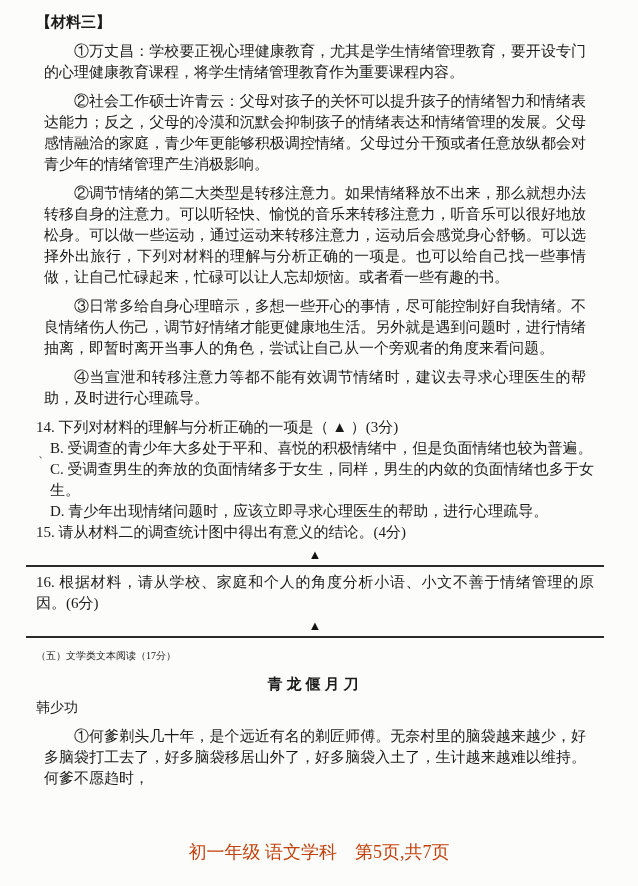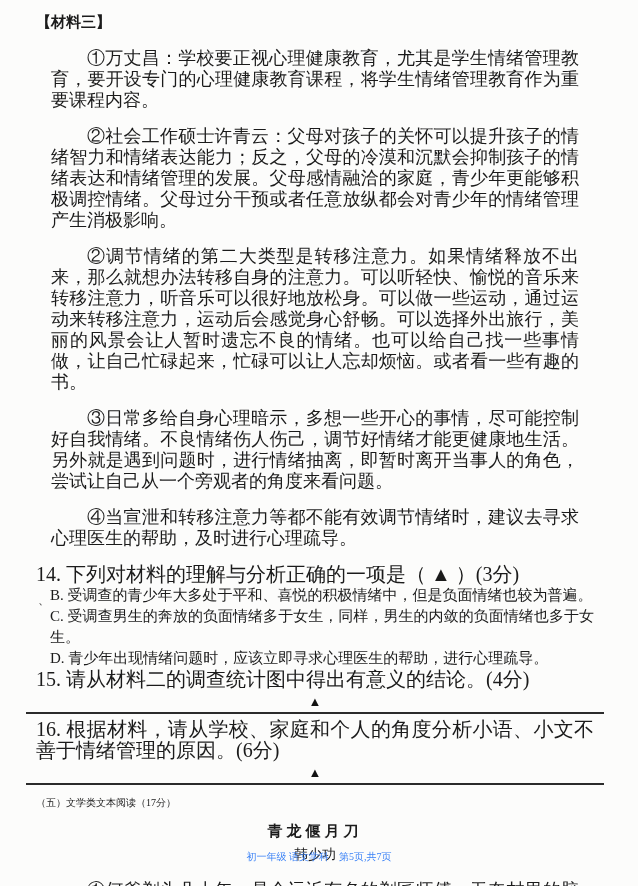--- a/index.html
+++ b/index.html
@@ -14,28 +14,28 @@
     padding: 12px 44px 0 36px;
     overflow: hidden;
   }
   .mat-header {
     font-size: 15px;
     line-height: 21px;
     font-weight: bold;
     margin: 0;
   }
   .body-para {
-    font-size: 18px;
+    font-size: 15px;
     line-height: 21px;
-    margin: 15px;
+    margin: 8px;
     text-align: justify;
     text-indent: 2em;
   }
   .question {
-    font-size: 20px;
+    font-size: 15px;
     line-height: 21px;
     margin: 0;
     text-align: justify;
   }
   .options { margin: 0; padding: 0 0 0 14px; list-style: none; }
   .option {
     position: relative;
     font-size: 15px;
     line-height: 21px;
     text-align: justify;
@@ -64,45 +64,45 @@
   }
   .essay-title {
     text-align: center;
     font-weight: bold;
     font-size: 15px;
     letter-spacing: 4px;
     line-height: 22px;
     margin: 6px 0 0 0;
   }
   .essay-author {
-    text-align: center;
+    text-align: left;
     font-size: 14px;
     line-height: 21px;
     margin: 2px 0 2px 0;
   }
   .page-footer {
     position: absolute;
     left: 0;
     right: 0;
     bottom: 22px;
     text-align: center;
-    font-size: 10px;
-    color: #3b82f6;
+    font-size: 18px;
+    color: #c2410c;
   }
 </style>
 </head>
 <body>
 
 <div class="page">
 
   <p class="mat-header">【材料三】</p>
   <p class="body-para">①万丈昌：学校要正视心理健康教育，尤其是学生情绪管理教育，要开设专门的心理健康教育课程，将学生情绪管理教育作为重要课程内容。</p>
   <p class="body-para">②社会工作硕士许青云：父母对孩子的关怀可以提升孩子的情绪智力和情绪表达能力；反之，父母的冷漠和沉默会抑制孩子的情绪表达和情绪管理的发展。父母感情融洽的家庭，青少年更能够积极调控情绪。父母过分干预或者任意放纵都会对青少年的情绪管理产生消极影响。</p>
 
-  <p class="body-para">②调节情绪的第二大类型是转移注意力。如果情绪释放不出来，那么就想办法转移自身的注意力。可以听轻快、愉悦的音乐来转移注意力，听音乐可以很好地放松身。可以做一些运动，通过运动来转移注意力，运动后会感觉身心舒畅。可以选择外出旅行，美丽的风景会让人暂时遗忘不良的情绪。也可以给自己找一些事情做，让自己忙碌起来，忙碌可以让人忘却烦恼。或者看一些有趣的书。</p>
+  <p class="body-para">②调节情绪的第二大类型是转移注意力。如果情绪释放不出来，那么就想办法转移自身的注意力。可以听轻快、愉悦的音乐来转移注意力，听音乐可以很好地放松身。可以做一些运动，通过运动来转移注意力，运动后会感觉身心舒畅。可以选择外出旅行，下列对材料的理解与分析正确的一项是。也可以给自己找一些事情做，让自己忙碌起来，忙碌可以让人忘却烦恼。或者看一些有趣的书。</p>
   <p class="body-para">③日常多给自身心理暗示，多想一些开心的事情，尽可能控制好自我情绪。不良情绪伤人伤己，调节好情绪才能更健康地生活。另外就是遇到问题时，进行情绪抽离，即暂时离开当事人的角色，尝试让自己从一个旁观者的角度来看问题。</p>
   <p class="body-para">④当宣泄和转移注意力等都不能有效调节情绪时，建议去寻求心理医生的帮助，及时进行心理疏导。</p>
 
   <p class="question">14. 下列对材料的理解与分析正确的一项是（ ▲ ）(3分)</p>
 
   <ul class="options">
     <li class="option">
       <span class="opt-mark">、</span>
     </li>
     <li class="option">

